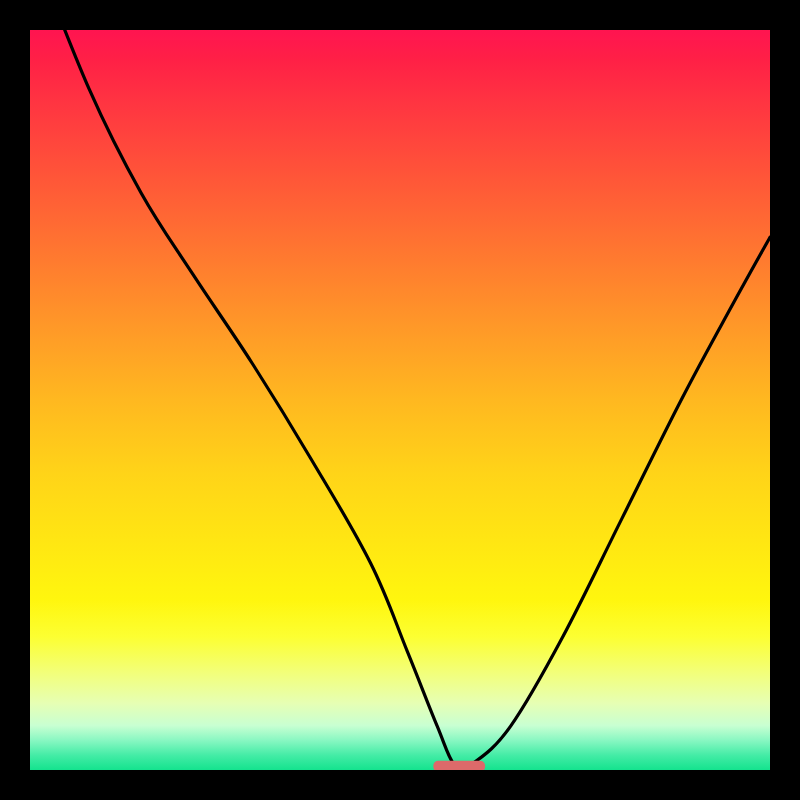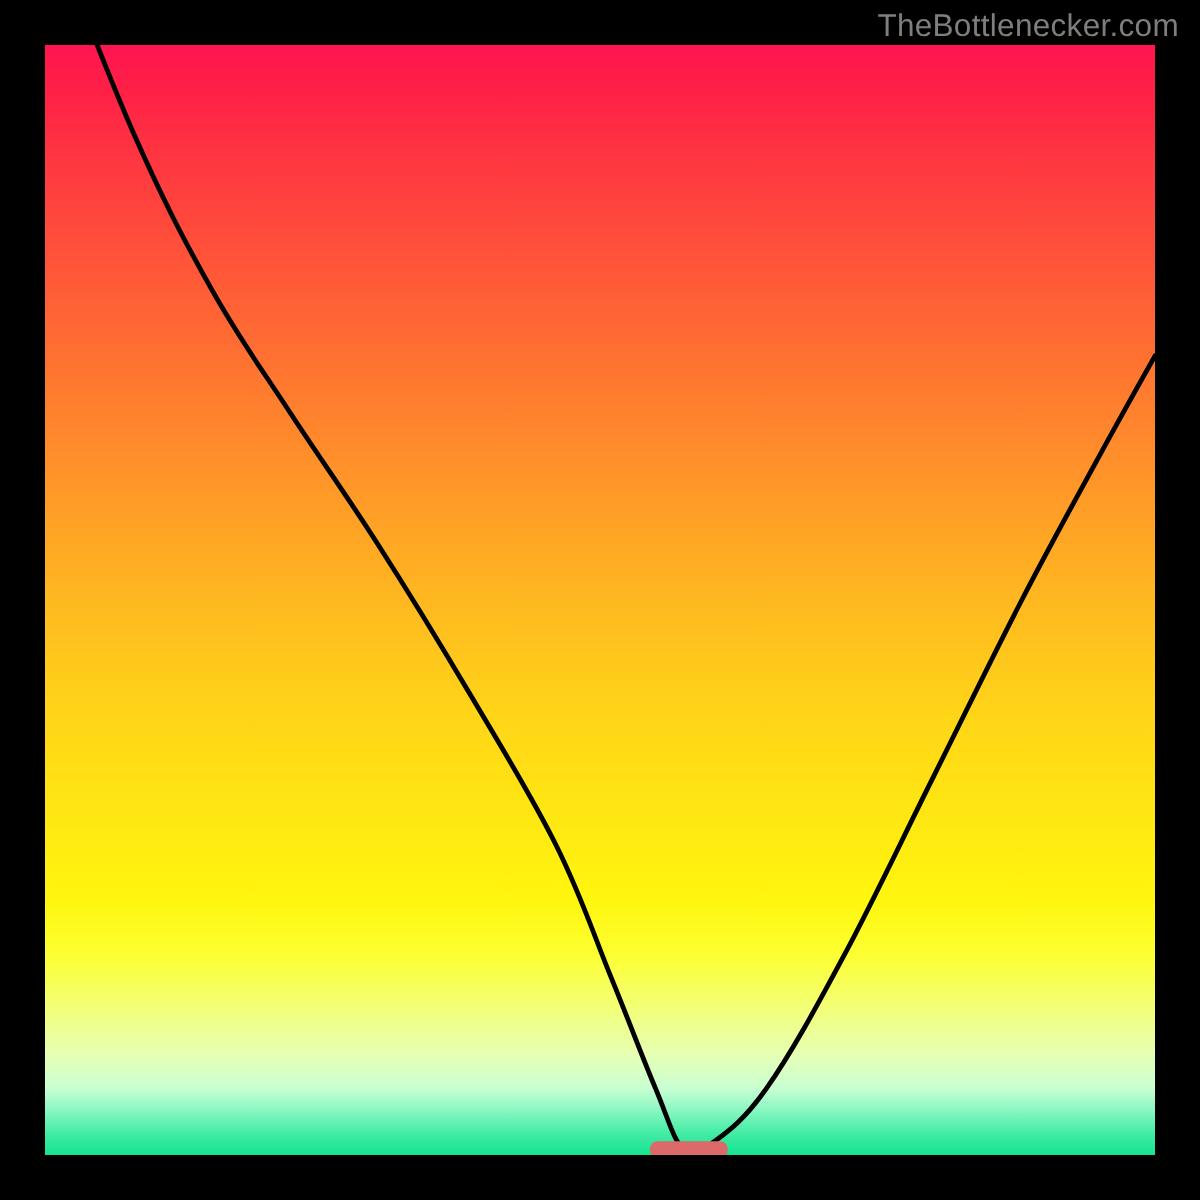--- a/index.html
+++ b/index.html
@@ -79,14 +79,13 @@
 </head>
 <body>
 
 <div class="frame">
   <div class="plot">
     <svg class="curve-svg" viewBox="0 0 740 740" preserveAspectRatio="none">
       <path class="line" d="M 0 -88.80000000000007 C 10.66 -62.16 39.22 13.91 59.20 59.20 C 79.18 104.49 92.35 129.50 111.00 162.80 C 129.65 196.10 142.82 213.56 162.80 244.20 C 182.78 274.84 200.69 299.70 222.00 333.00 C 243.31 366.30 259.89 393.24 281.20 429.20 C 302.51 465.16 323.08 498.17 340.40 532.80 C 357.72 567.43 365.41 592.30 377.40 621.60 C 389.39 650.90 398.34 674.95 407.00 695.60 C 415.66 716.25 418.84 729.64 425.50 736.30 C 432.16 742.96 434.01 739.93 444.00 732.60 C 453.99 725.27 465.02 718.24 481.00 695.60 C 496.98 672.96 512.82 644.10 532.80 606.80 C 552.78 569.50 570.69 531.02 592.00 488.40 C 613.31 445.78 631.22 408.63 651.20 370.00 C 671.18 331.37 687.02 303.10 703.00 273.80 C 718.98 244.50 733.34 219.19 740.00 207.20"></path>
       <rect class="marker" x="403.30" y="730.80" width="51.80" height="11" rx="5" ry="5" fill="#dd6a6a"></rect>
     </svg>
   </div>
-  <div class="watermark">TheBottlenecker.com</div>
 </div>
 
 </body></html>

